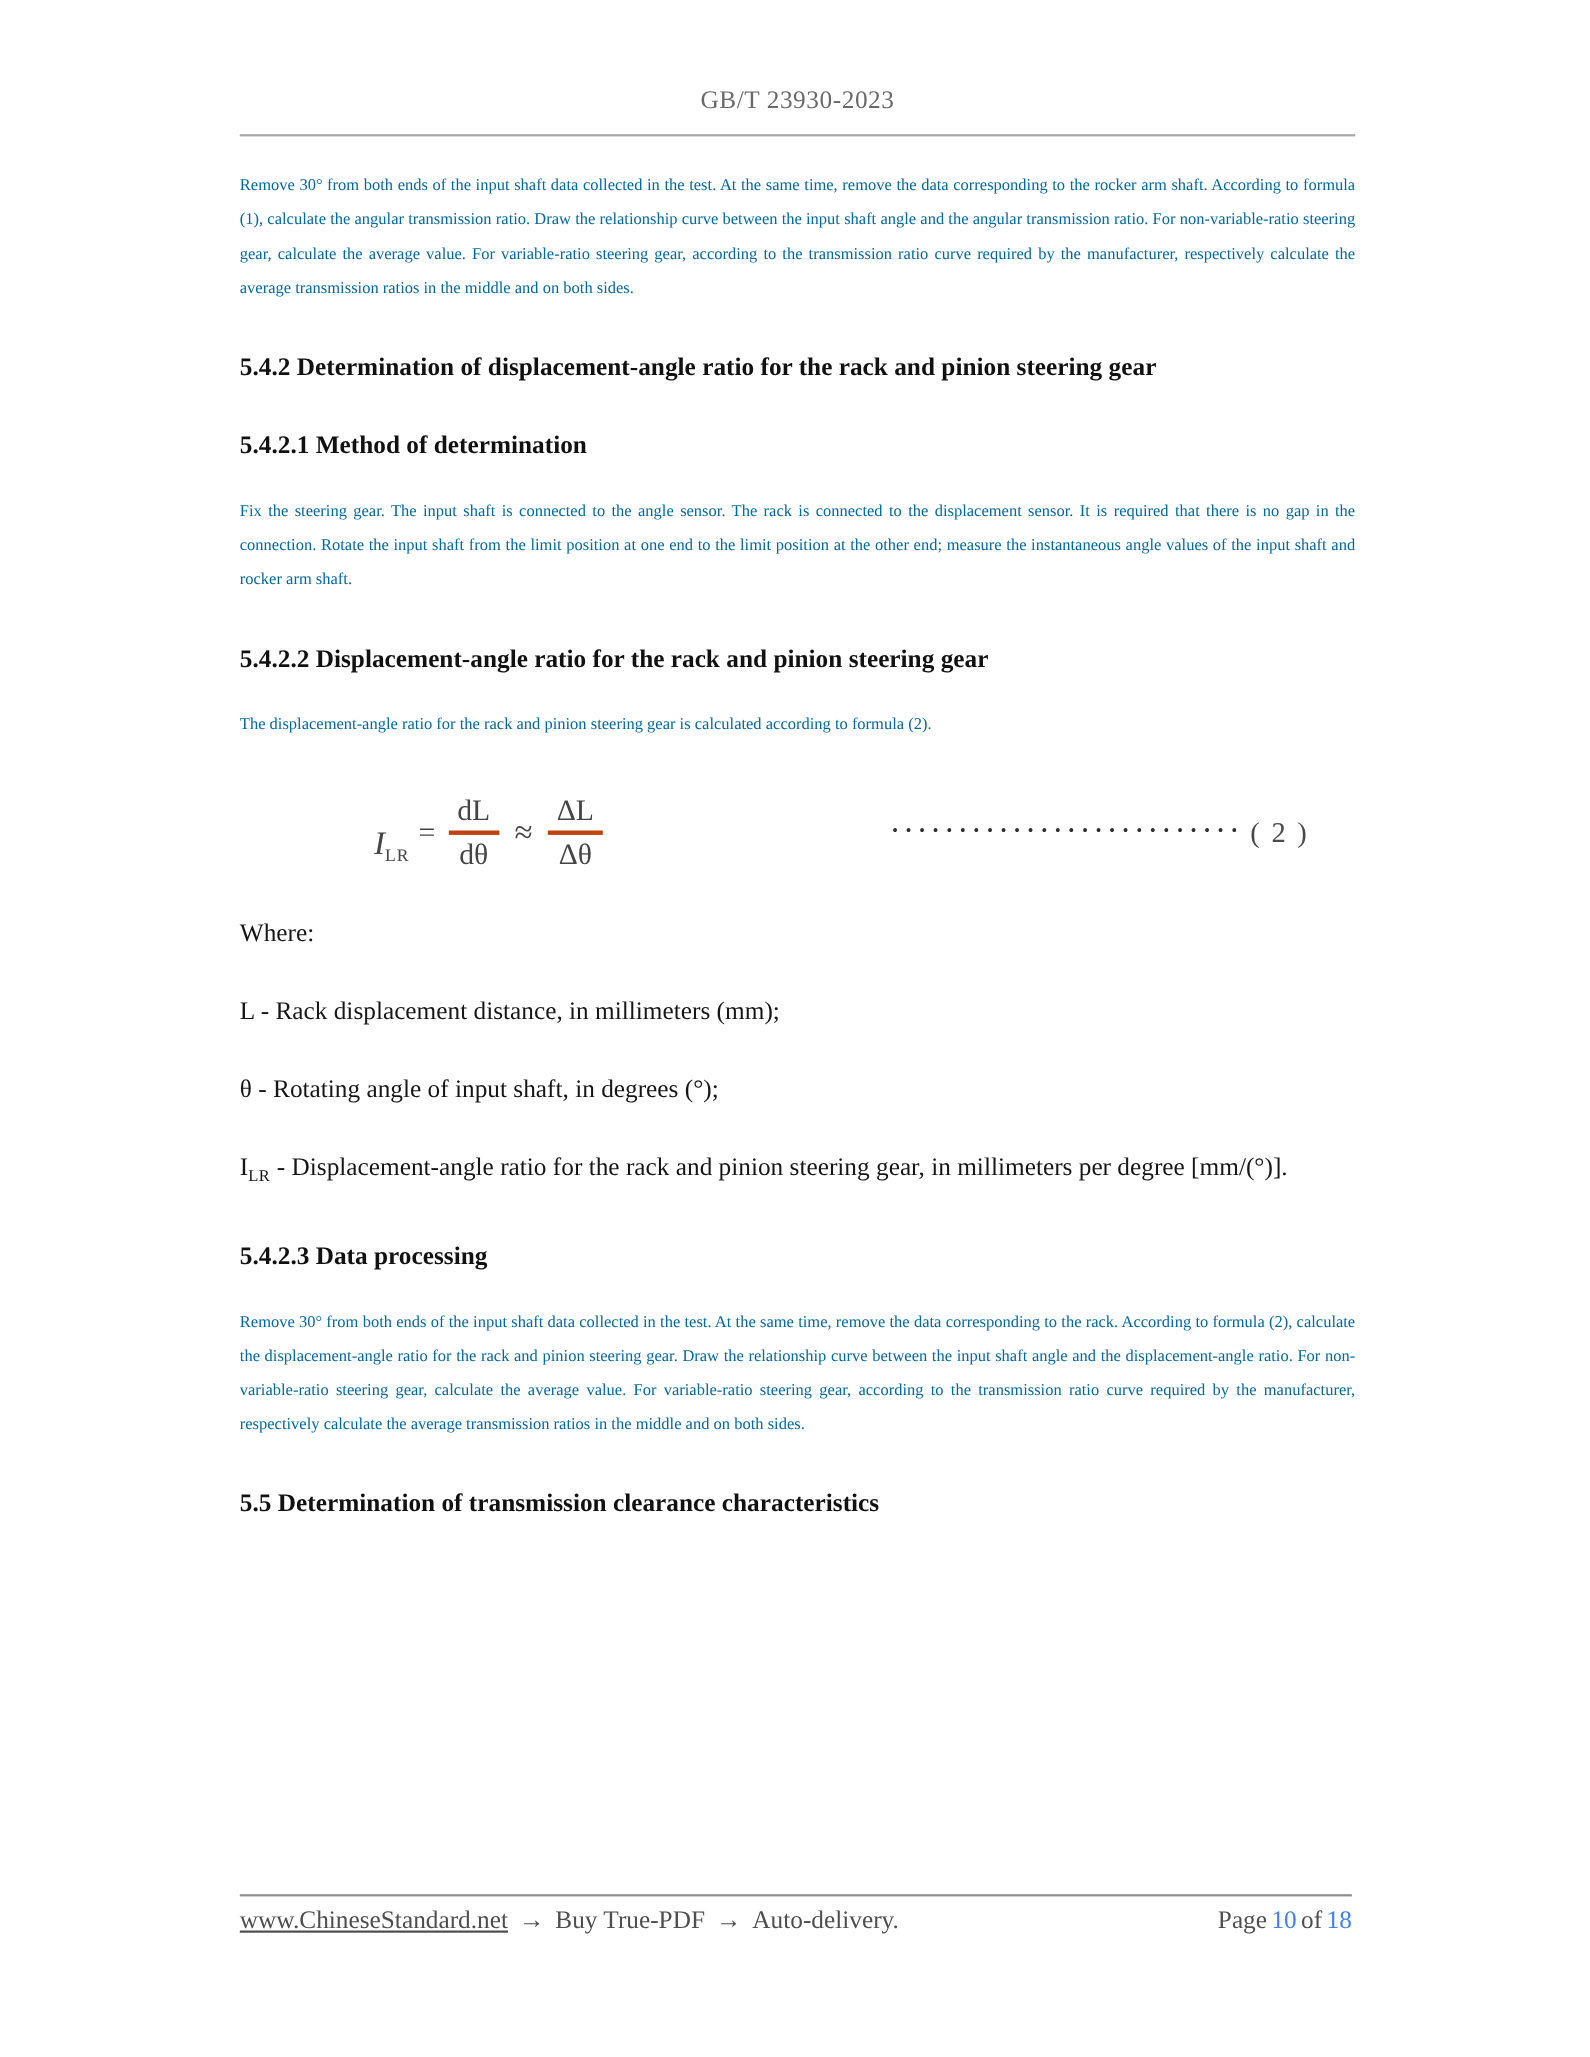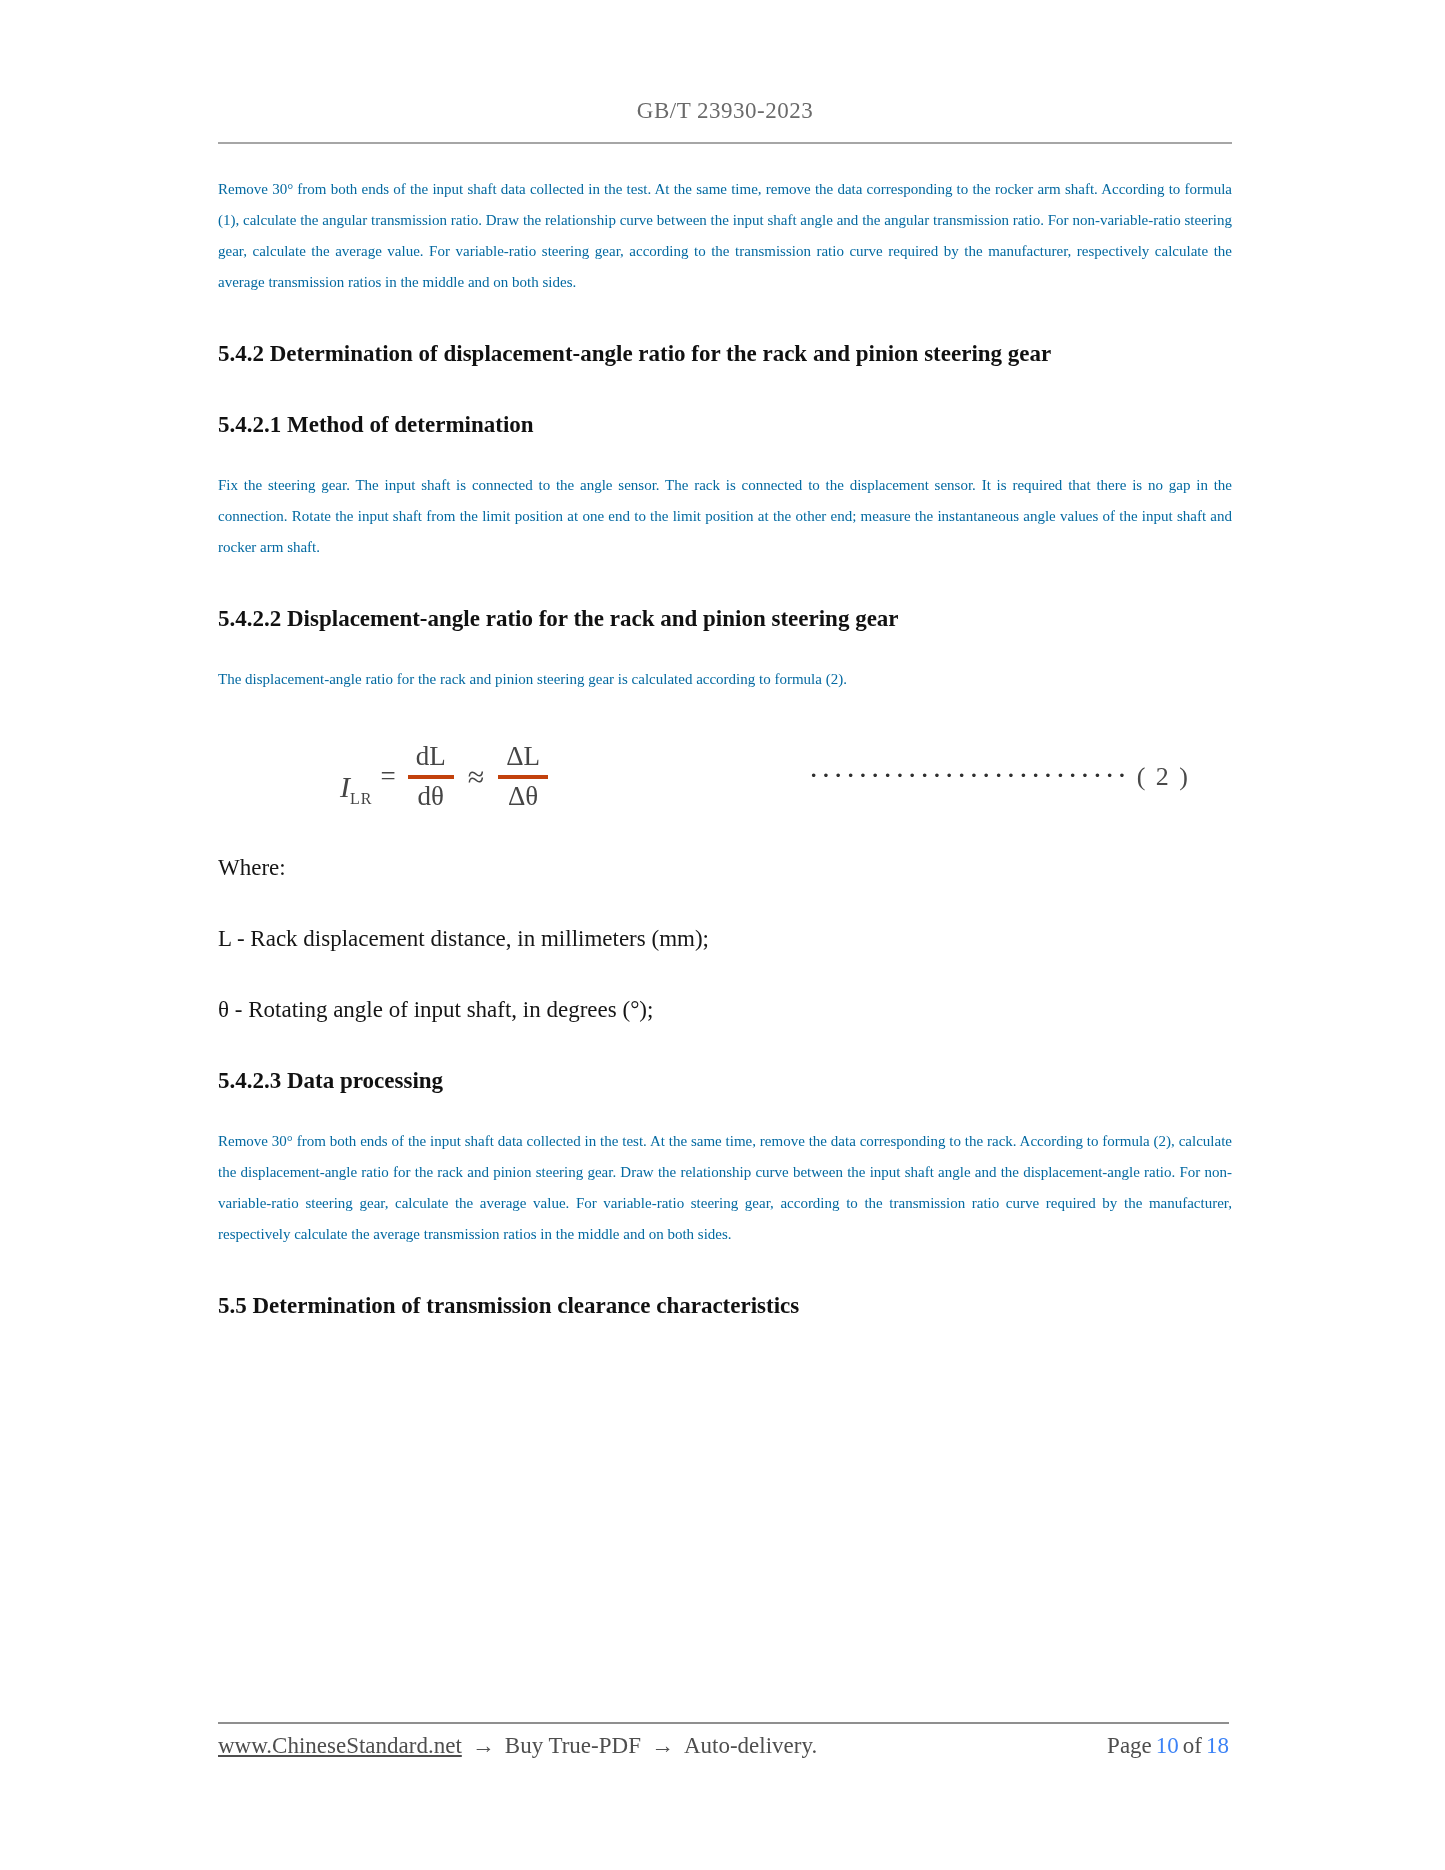--- a/index.html
+++ b/index.html
@@ -6,21 +6,21 @@
   html, body { background: #ffffff; }
   body {
     width: 1445px; height: 1870px;
     position: relative;
     font-family: "Liberation Serif", serif;
     color: #161616;
     overflow: hidden;
   }
   .page {
     position: absolute; inset: 0;
-    padding: 96px 213px 0 218px;
+    padding: 76px 213px 0 218px;
   }
   .doc-header {
     text-align: center;
     color: #6a6a6a;
     font-size: 23px;
     line-height: 30px;
     letter-spacing: 0.5px;
   }
   .header-rule {
     border: none;
@@ -137,20 +137,21 @@
       <span class="formula-number">( 2 )</span>
     </span>
   </div>
 
   <p class="def-line where">Where:</p>
 
   <p class="def-line"><span>L</span><span> - Rack displacement distance, in millimeters (mm);</span></p>
 
   <p class="def-line"><span>θ</span><span> - Rotating angle of input shaft, in degrees (°);</span></p>
 
+  <p class="def-line"><span>I</span><sub>LR</sub><span> - Displacement-angle ratio for the rack and pinion steering gear, in millimeters per degree [mm/(°)].</span></p>
 
   <h2 class="doc-heading">5.4.2.3 Data processing</h2>
 
   <p class="body-para">Remove 30° from both ends of the input shaft data collected in the test. At the same time, remove the data corresponding to the rack. According to formula (2), calculate the displacement-angle ratio for the rack and pinion steering gear. Draw the relationship curve between the input shaft angle and the displacement-angle ratio. For non-variable-ratio steering gear, calculate the average value. For variable-ratio steering gear, according to the transmission ratio curve required by the manufacturer, respectively calculate the average transmission ratios in the middle and on both sides.</p>
 
   <h2 class="doc-heading">5.5 Determination of transmission clearance characteristics</h2>
 
   <div class="footer">
     <hr class="footer-rule">
     <div class="footer-line">

